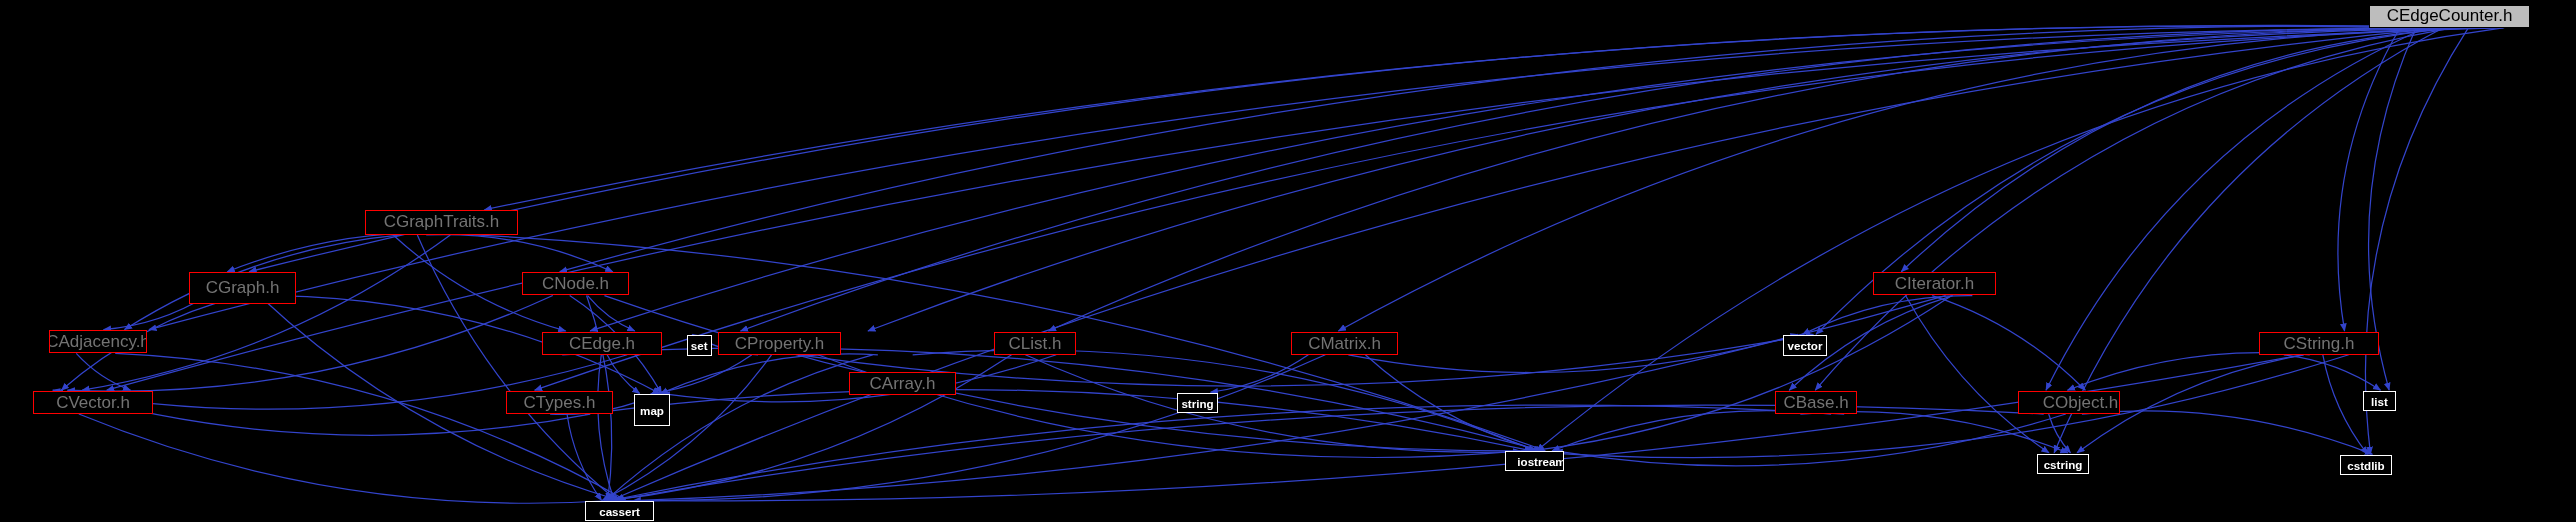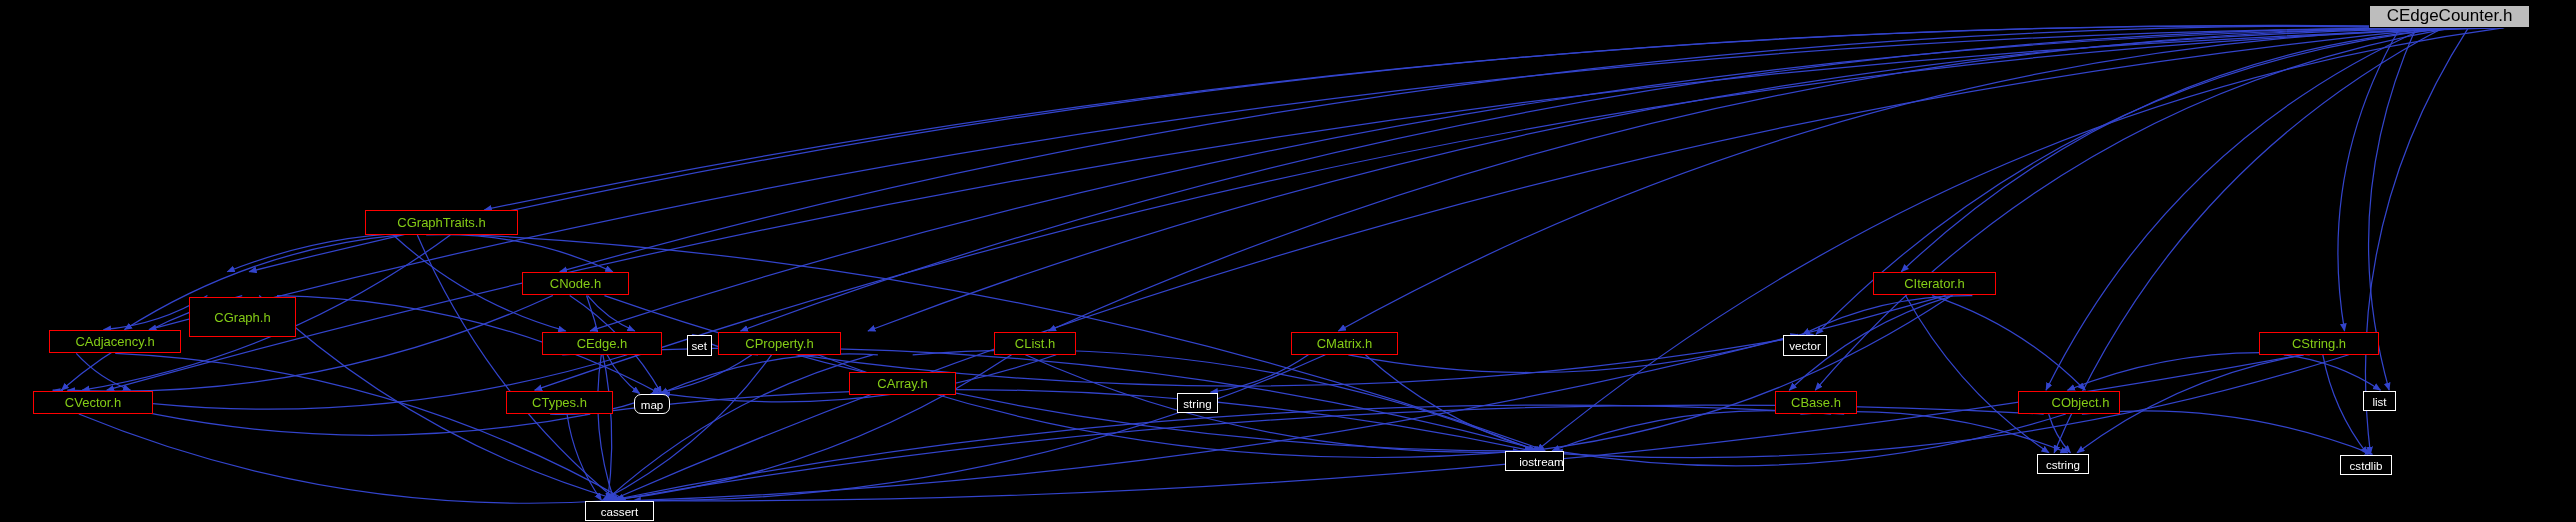--- a/index.html
+++ b/index.html
@@ -35,28 +35,29 @@
   }
   .node.root {
     background: #bdbdbd;
     border: 0.7px solid #000000;
     color: #000000;
     font-size: 17px;
   }
   .node.red {
     background: #000000;
     border: 1.4px solid #ff0000;
-    color: #84cc16;
-    font-size: 13px;
+    color: #737373;
+    font-size: 17px;
   }
   .node.normal {
     background: #000000;
     border: 0.7px solid #ffffff;
     color: #ffffff;
     font-size: 11.6px;
+    font-weight: bold;
   }
 </style>
 </head>
 <body>
 
 <div id="stage">
     <svg id="edge-layer" width="2576" height="523" viewBox="0 0 3783 768">
       <defs>
         <marker id="arrow" markerWidth="13" markerHeight="11" refX="11" refY="5" orient="auto" markerUnits="userSpaceOnUse">
           <path d="M0,0 L12,5 L0,10 Z" fill="#3344cc"></path>
@@ -140,35 +141,35 @@
       <path d="M3008.6,608.0 Q3017.8,640.4 3040.7,665.0" fill="none" stroke="#3344cc" stroke-width="1.8" marker-end="url(#arrow)"></path>
       <path d="M3057.4,608.0 Q3277.8,586.3 3484.0,667.0" fill="none" stroke="#3344cc" stroke-width="1.8" marker-end="url(#arrow)"></path>
       <path d="M3001.3,608.0 Q1943.4,551.7 900.1,735.0" fill="none" stroke="#3344cc" stroke-width="1.8" marker-end="url(#arrow)"></path>
       <path d="M866.7,608.0 Q469.9,684.7 81.5,573.0" fill="none" stroke="#3344cc" stroke-width="1.8" marker-end="url(#arrow)"></path>
       <path d="M807.9,608.0 Q890.9,612.1 966.7,578.0" fill="none" stroke="#3344cc" stroke-width="1.8" marker-end="url(#arrow)"></path>
       <path d="M859.0,608.0 Q1559.1,515.1 2249.8,662.0" fill="none" stroke="#3344cc" stroke-width="1.8" marker-end="url(#arrow)"></path>
       <path d="M832.7,608.0 Q842.8,677.6 883.4,735.0" fill="none" stroke="#3344cc" stroke-width="1.8" marker-end="url(#arrow)"></path>
     </svg>
     <div class="node root" title="CEdgeCounter.h" style="left: 2369px; top: 4.8px; width: 161px; height: 23px;">CEdgeCounter.h</div>
     <div class="node red" title="CGraphTraits.h" style="left: 365px; top: 210px; width: 153px; height: 24.5px;">CGraphTraits.h</div>
-    <div class="node red" title="CGraph.h" style="left: 189px; top: 272px; width: 107px; height: 40px; margin-top: 25px;">CGraph.h</div>
+    <div class="node red" title="CGraph.h" style="left: 189px; top: 272px; width: 107px; height: 32px;">CGraph.h</div>
     <div class="node red" title="CNode.h" style="left: 522px; top: 272px; width: 107px; height: 23px;">CNode.h</div>
     <div class="node red" title="CIterator.h" style="left: 1873px; top: 272px; width: 123px; height: 23px;">CIterator.h</div>
-    <div class="node red" title="CAdjacency.h" style="left: 49px; top: 330px; width: 132px; height: 23px;">CAdjacency.h</div>
+    <div class="node red" title="CAdjacency.h" style="left: 49px; top: 330px; width: 98px; height: 23px;">CAdjacency.h</div>
     <div class="node red" title="CEdge.h" style="left: 542px; top: 332px; width: 120px; height: 23px;">CEdge.h</div>
     <div class="node red" title="CProperty.h" style="left: 718px; top: 332px; width: 123px; height: 23px;">CProperty.h</div>
     <div class="node red" title="CArray.h" style="left: 849px; top: 332px; width: 107px; height: 23px; margin-top: 40px;">CArray.h</div>
     <div class="node red" title="CList.h" style="left: 994px; top: 332px; width: 82px; height: 23px;">CList.h</div>
     <div class="node red" title="CMatrix.h" style="left: 1291px; top: 332px; width: 107px; height: 23px;">CMatrix.h</div>
     <div class="node red" title="CString.h" style="left: 2259px; top: 332px; width: 120px; height: 23px;">CString.h</div>
     <div class="node normal" title="set" style="left: 687px; top: 335px; width: 24.5px; height: 21px;">set</div>
     <div class="node normal" title="vector" style="left: 1783px; top: 335px; width: 44px; height: 21px;">vector</div>
     <div class="node red" title="CVector.h" style="left: 33px; top: 391px; width: 120px; height: 23px;">CVector.h</div>
     <div class="node red" title="CTypes.h" style="left: 506px; top: 391px; width: 107px; height: 23px;">CTypes.h</div>
-    <div class="node normal" title="map" style="left: 634px; top: 394px; width: 36px; height: 20px; border-radius: 7px;">map</div>
+    <div class="node normal" title="map" style="left: 634px; top: 394px; width: 36px; height: 32px;">map</div>
     <div class="node normal" title="string" style="left: 1177px; top: 393px; width: 41px; height: 20px;">string</div>
     <div class="node red" title="CBase.h" style="left: 1775px; top: 391px; width: 82px; height: 23px;">CBase.h</div>
     <div class="node red" title="CObject.h" style="left: 2018px; top: 391px; width: 102px; height: 23px; padding-left: 23px;">CObject.h</div>
     <div class="node normal" title="list" style="left: 2363px; top: 391px; width: 33px; height: 20px;">list</div>
     <div class="node normal" title="iostream" style="left: 1505px; top: 451px; width: 59px; height: 20px; padding-left: 14px;">iostream</div>
     <div class="node normal" title="cstring" style="left: 2037px; top: 454px; width: 52px; height: 20px;">cstring</div>
     <div class="node normal" title="cstdlib" style="left: 2340px; top: 455px; width: 52px; height: 20px;">cstdlib</div>
     <div class="node normal" title="cassert" style="left: 585px; top: 501px; width: 69px; height: 20px;">cassert</div>
   </div>
 

